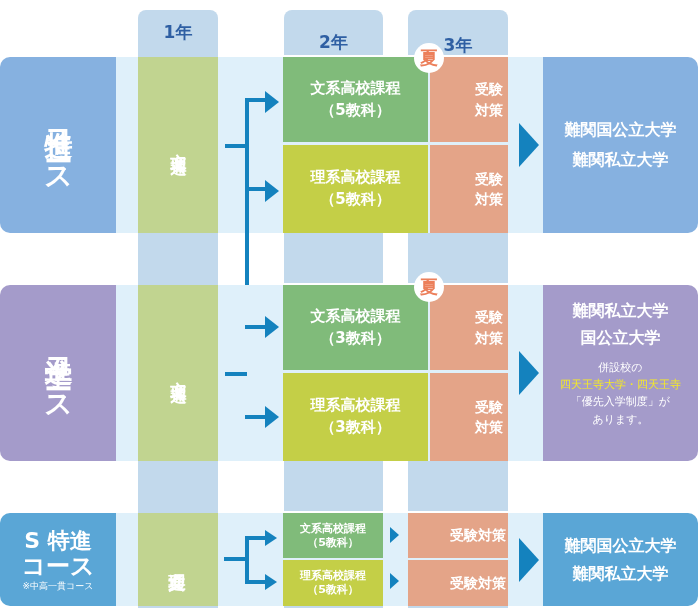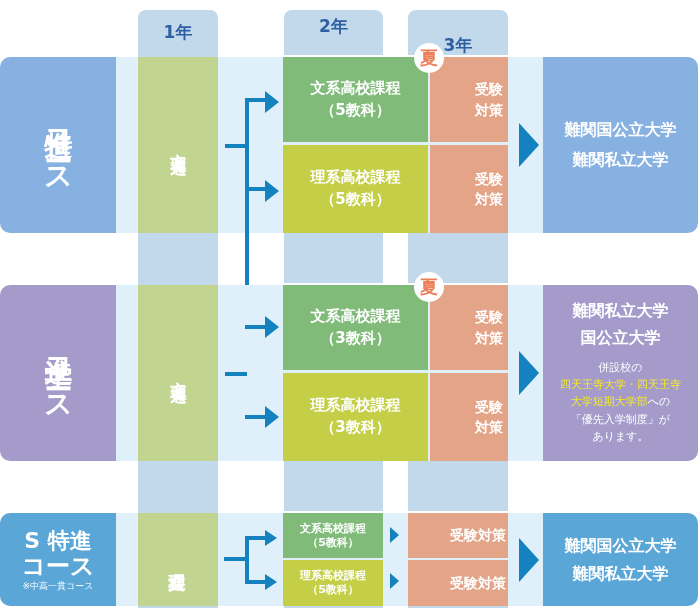--- a/index.html
+++ b/index.html
@@ -26,21 +26,21 @@
 </head>
 <body>
 
 <div class="abs yr-col" style="left:138px;top:10px;width:80px;height:598px;border-radius:8px 8px 0 0;"></div>
 <div class="abs yr-col" style="left:284px;top:10px;width:99px;height:598px;border-radius:8px 8px 0 0;"></div>
 <div class="abs yr-col" style="left:408px;top:10px;width:100px;height:598px;border-radius:8px 8px 0 0;"></div>
 
 <div class="abs yr-head" style="left:138px;top:10px;width:80px;height:45px;">
     <span>1年</span>
   </div>
-<div class="abs yr-head" style="left:284px;top:10px;width:99px;height:32px;">
+<div class="abs yr-head" style="left:284px;top:26px;width:99px;height:32px;">
     <span>2年</span>
   </div>
 <div class="abs yr-head" style="left:408px;top:10px;width:100px;height:55px;margin-top:8px;">
     <span>3年</span>
   </div>
 
 <div class="abs" style="left:284px;top:55px;width:224px;height:2px;background:#fff;"></div>
 <div class="abs" style="left:284px;top:283px;width:224px;height:2px;background:#fff;"></div>
 <div class="abs" style="left:284px;top:511px;width:224px;height:2px;background:#fff;"></div>
 
@@ -114,21 +114,20 @@
 <div class="abs summer" style="left:414px;top:272px;">
     <span>夏</span>
   </div>
 <div class="abs tri-big" style="left:519px;top:351px;"></div>
 <div class="abs dest" style="left:543px;top:285px;width:155px;height:176px;background:#a49bca;font-size:16px;justify-content:flex-start;padding-top:12px;">
   <span style="line-height:1.7;">難関私立大学</span>
   <span style="line-height:1.7;">国公立大学</span>
   <div style="font-size:11px;font-weight:normal;line-height:1.55;margin-top:8px;">
     <div>併設校の</div>
     <div class="yellow">四天王寺大学・四天王寺</div>
-    <div><span class="yellow">大学短期大学部</span><span>への</span></div>
     <div>「優先入学制度」が</div>
     <div>あります。</div>
   </div>
 </div>
 
 <div class="abs band" style="left:116px;top:513px;width:430px;height:93px;"></div>
 <div class="abs course" style="left:0;top:513px;width:116px;height:93px;background:#5aa6d6;flex-direction:column;line-height:1.15;">
   <span style="font-size:22px;text-align:center;">S 特進</span>
   <span style="font-size:24px;text-align:center;">コース</span>
   <span style="font-size:9px;font-weight:normal;">※中高一貫コース</span>

